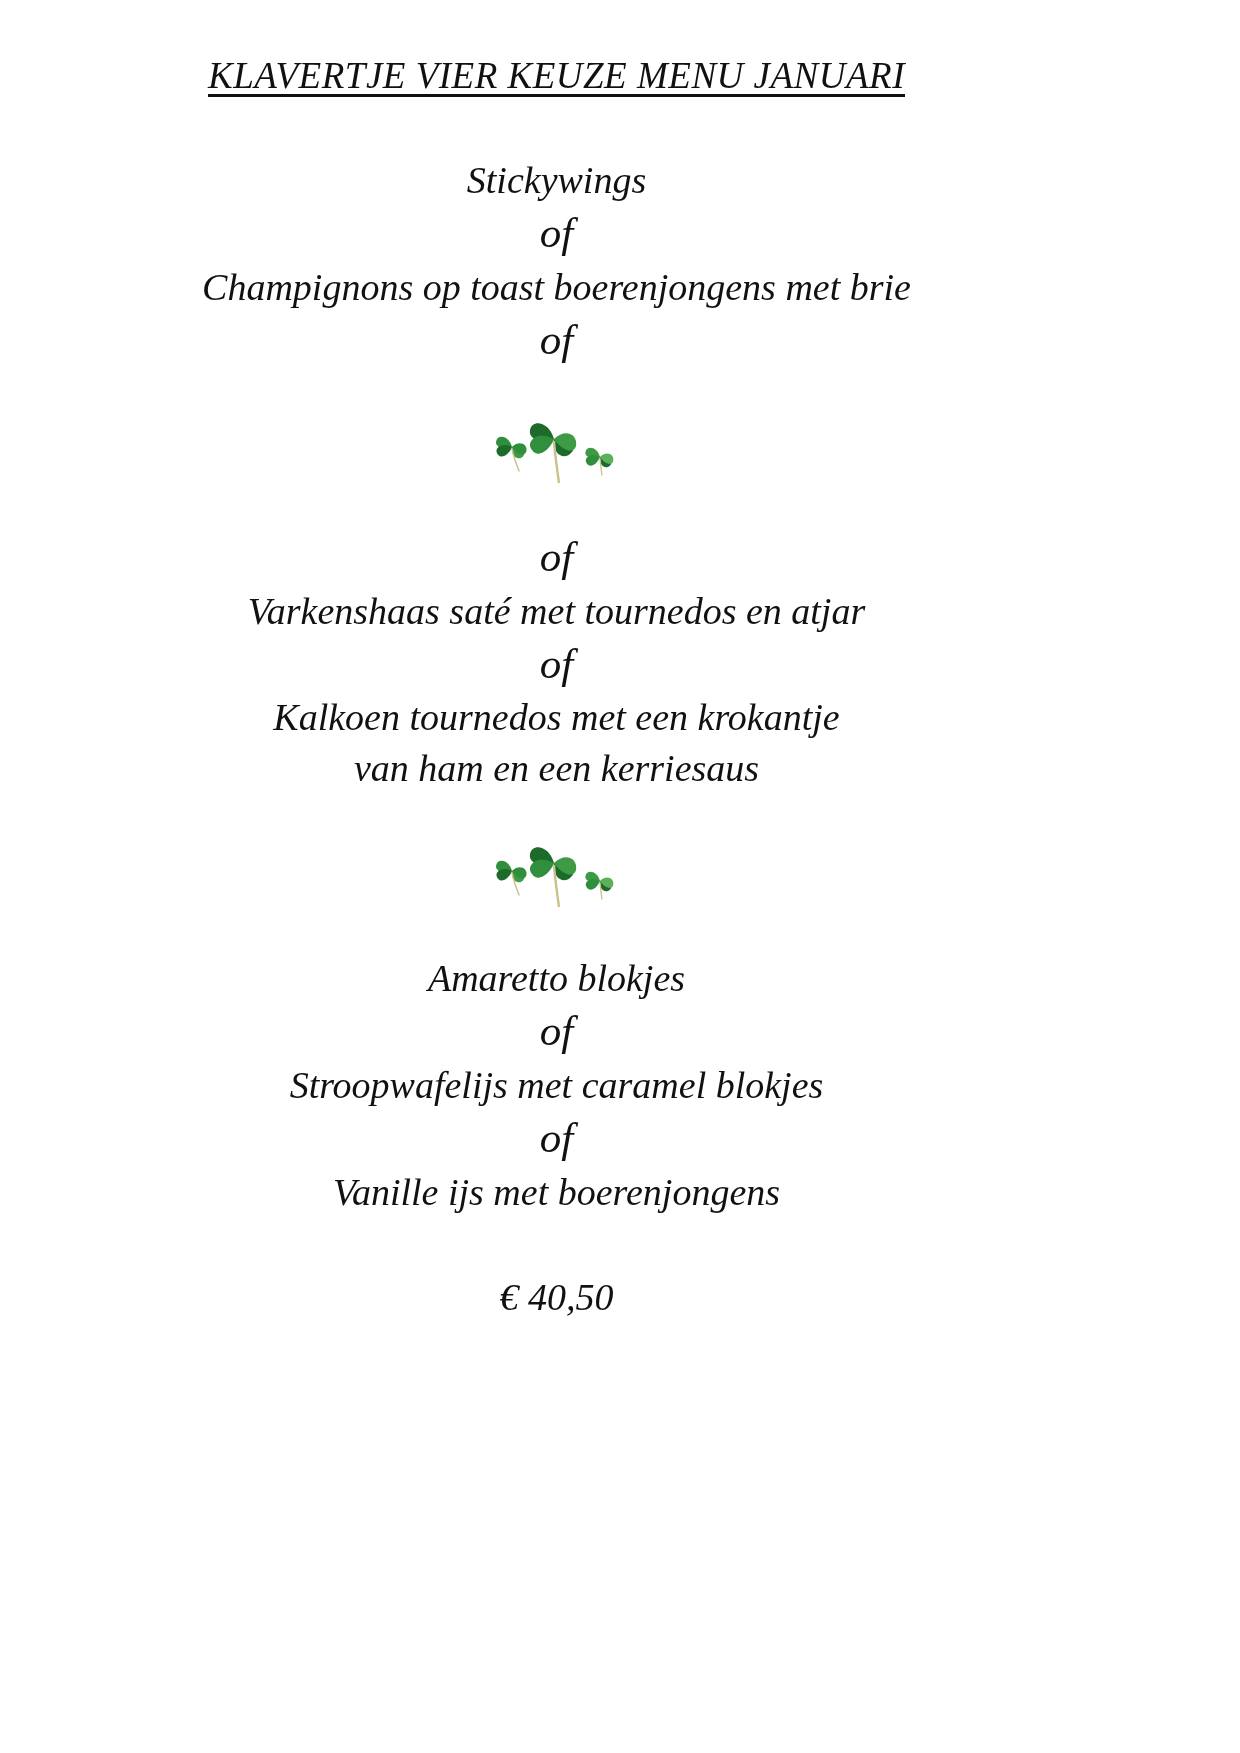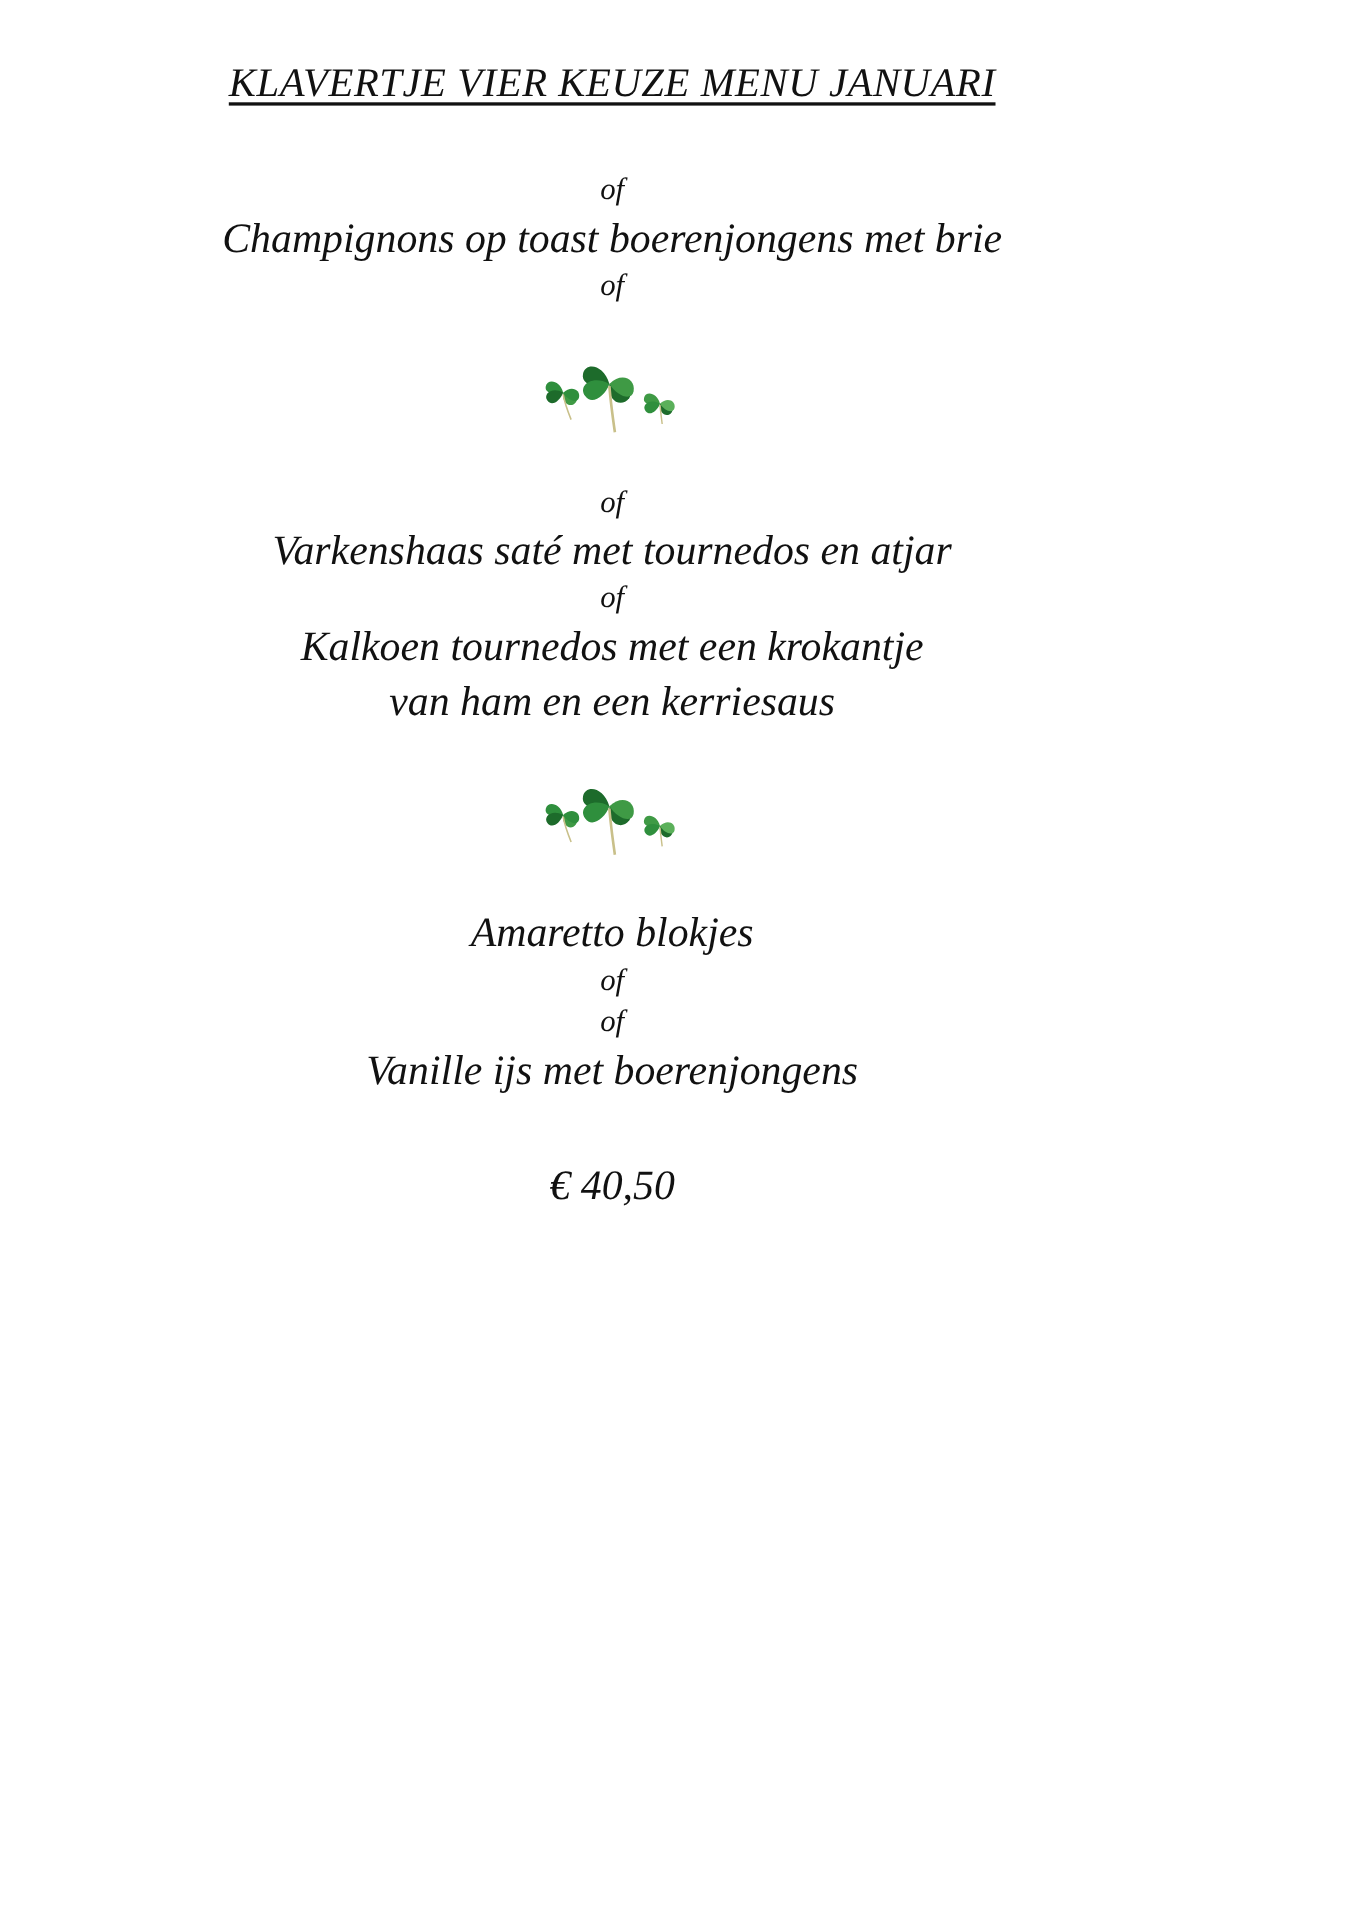--- a/index.html
+++ b/index.html
@@ -35,21 +35,21 @@
     text-align: center;
     font-style: italic;
     font-size: 38px;
     line-height: 1.32;
   }
   .course .line {
     display: block;
   }
   .course .sep {
     display: block;
-    font-size: 28px;
+    font-size: 43px;
   }
   .course-starters { margin-top: 58px; }
   .course-mains    { margin-top: 0; }
   .course-desserts { margin-top: 0; }
   .divider {
     text-align: center;
     margin: 44px 0 44px 0;
     height: 72px;
     line-height: 0;
   }
@@ -64,20 +64,21 @@
   }
 </style>
 </head>
 <body>
 
 <div class="page">
 
   <div class="doc-title">KLAVERTJE VIER KEUZE MENU JANUARI</div>
 
   <div class="course course-starters">
+    <span class="line">Stickywings</span>
     <span class="sep">of</span>
     <span class="line">Champignons op toast boerenjongens met brie</span>
     <span class="sep">of</span>
   </div>
 
   <div class="divider">
     <span>
       <svg width="150" height="72" viewBox="0 0 150 72" xmlns="http://www.w3.org/2000/svg" aria-hidden="true">
 
         <g transform="translate(30,34) scale(0.72)">
@@ -139,19 +140,20 @@
           <path d="M0,0 C10,-10 22,-4 20,6 C18,14 6,10 0,0 Z" fill="#5bb05a"></path>
           <path d="M0,2 C1,12 2,20 3,28" stroke="#c9c08a" stroke-width="2" fill="none"></path>
         </g>
       </svg>
     </span>
   </div>
 
   <div class="course course-desserts">
     <span class="line">Amaretto blokjes</span>
     <span class="sep">of</span>
+    <span class="line">Stroopwafelijs met caramel blokjes</span>
     <span class="sep">of</span>
     <span class="line">Vanille ijs met boerenjongens</span>
   </div>
 
   <div class="price">€ 40,50</div>
 
 </div>
 
 </body></html>

